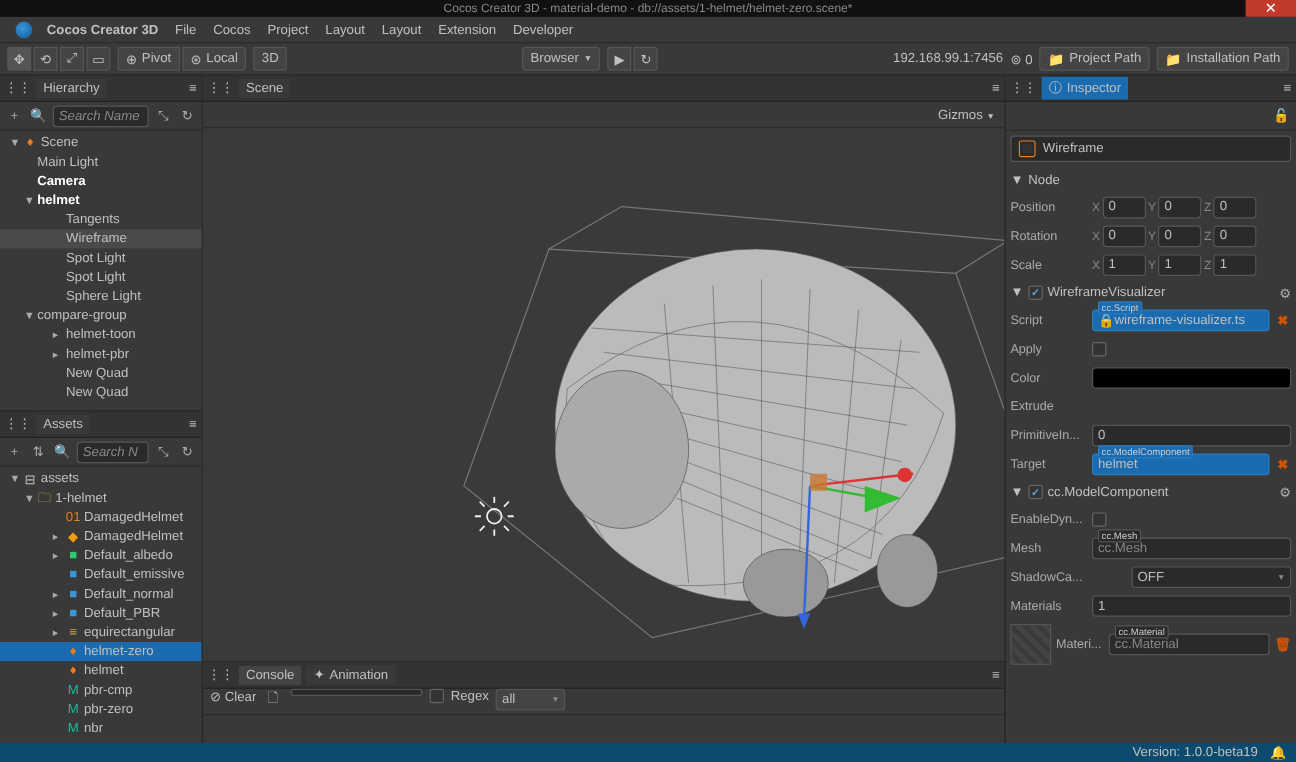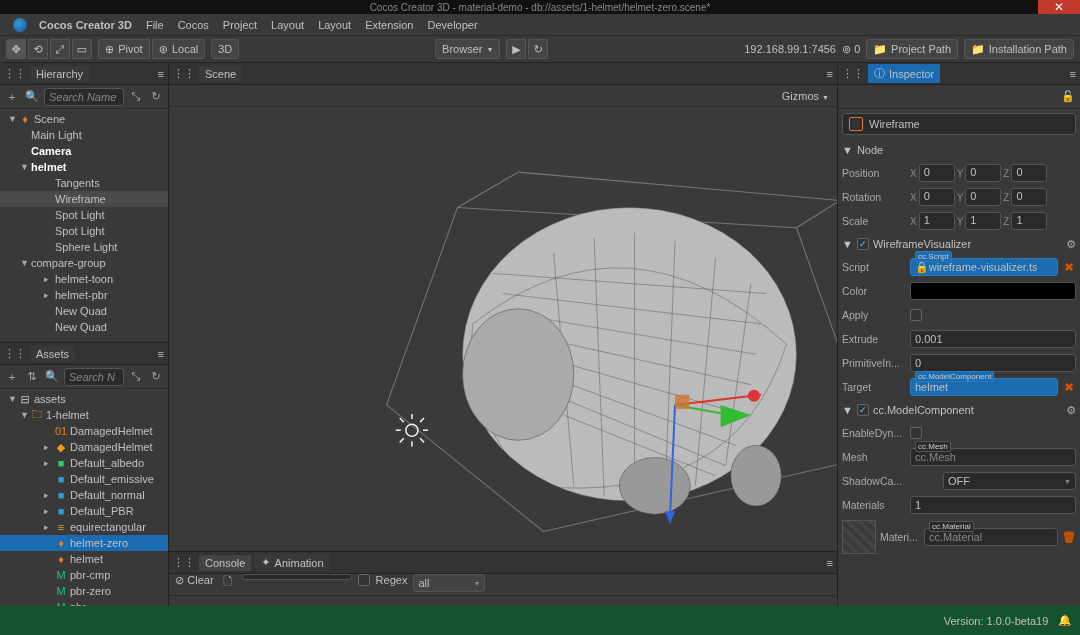--- a/index.html
+++ b/index.html
@@ -62,21 +62,21 @@
 .insp-xyz .axis-val { width: 36px; background: #2a2a2a; border: 1px solid #555; border-radius: 3px; padding: 1px 4px; height: 18px; }
 .section-hdr { height: 18px; display: flex; align-items: center; gap: 4px; margin: 3px 0; font-size: 11px; }
 .section-hdr .gear { margin-left: auto; color: #aaa; }
 .name-field { background: #2a2a2a; border: 1px solid #555; border-radius: 3px; padding: 3px 6px; display: flex; align-items: center; gap: 6px; margin-bottom: 6px; }
 .name-field .chk-outer { width: 14px; height: 14px; border: 1px solid #e67e22; border-radius: 2px; display: flex; align-items: center; justify-content: center; }
 .chk { width: 12px; height: 12px; border: 1px solid #666; border-radius: 2px; background: #333; display: inline-flex; align-items: center; justify-content: center; }
 .chk.on::after { content: "✓"; color: #5a9fd4; font-size: 9px; font-weight: bold; }
 .ref-field { flex: 1; position: relative; background: #1a6bb0; border: 1px solid #2a7bc0; border-radius: 3px; padding: 2px 4px; height: 18px; display: flex; align-items: center; }
 .ref-field .type-tag { position: absolute; top: -8px; left: 4px; font-size: 8px; background: #1a6bb0; padding: 0 2px; color: #ccc; border: 1px solid #2a7bc0; border-radius: 2px; }
 .ref-del { width: 14px; color: #d35400; font-weight: bold; text-align: center; }
-.statusbar { position: absolute; bottom: 0; left: 0; right: 0; height: 29px; background: #14532d; display: flex; align-items: center; justify-content: flex-end; padding: 0 8px; gap: 10px; font-size: 10px; color: #aaa; }
+.statusbar { position: absolute; bottom: 0; left: 0; right: 0; height: 16px; background: #0c4a6e; display: flex; align-items: center; justify-content: flex-end; padding: 0 8px; gap: 10px; font-size: 10px; color: #aaa; }
 .dropdown { background: #444; border: 1px solid #555; border-radius: 3px; padding: 1px 4px; display: flex; align-items: center; gap: 4px; height: 18px; }
 .dropdown::after { content: "▼"; font-size: 7px; color: #888; margin-left: auto; }
 .matbox { width: 34px; height: 34px; background: repeating-linear-gradient(45deg,#444,#444 4px,#3a3a3a 4px,#3a3a3a 8px); border: 1px solid #555; }
 </style>
 </head>
 <body>
 
 <div class="titlebar">
   <span class="title">Cocos Creator 3D - material-demo - db://assets/1-helmet/helmet-zero.scene*</span>
   <div class="close">✕</div>
@@ -386,21 +386,21 @@
           </div>
         <div class="spacer"></div>
         <span>≡</span>
       </div>
       <div class="console-tools">
         <span>⊘ <span>Clear</span></span>
         <span class="tool-icon">🗋</span>
         <div class="search" style="width:110px;flex:0 0 110px;"></div>
         <span class="chk"></span>
         <span>Regex</span>
-        <div class="dropdown" style="width:72px;">all</div>
+        <div class="dropdown" style="width:58px;">all</div>
       </div>
     </div>
   </div>
 
   <div class="right-col panel">
     <div class="panel-header">
       <span>⋮⋮</span>
       <div class="tab inspector-active">
           <span>ⓘ</span> 
           <span>Inspector</span>
@@ -465,30 +465,29 @@
       <div class="insp-row">
           <span class="insp-lbl">Script</span>
           <div class="ref-field">
             <span class="type-tag">cc.Script</span>
             <span>🔒</span>
             <span>wireframe-visualizer.ts</span>
           </div>
           <span class="ref-del">✖</span>
         </div>
       <div class="insp-row">
+          <span class="insp-lbl">Apply</span>
+          <span class="chk"></span>
+        </div>
+      <div class="insp-row">
           <span class="insp-lbl">Color</span>
           <div class="insp-val" style="background:#000;"></div>
         </div>
       <div class="insp-row">
-          <span class="insp-lbl">Apply</span>
-          <span class="chk"></span>
-        </div>
-      <div class="insp-row">
           <span class="insp-lbl">Extrude</span>
-          <div class="insp-val">0.001</div>
         </div>
       <div class="insp-row">
           <span class="insp-lbl">PrimitiveIn...</span>
           <div class="insp-val">0</div>
         </div>
       <div class="insp-row">
           <span class="insp-lbl">Target</span>
           <div class="ref-field">
             <span class="type-tag">cc.ModelComponent</span>
             <span>helmet</span>

